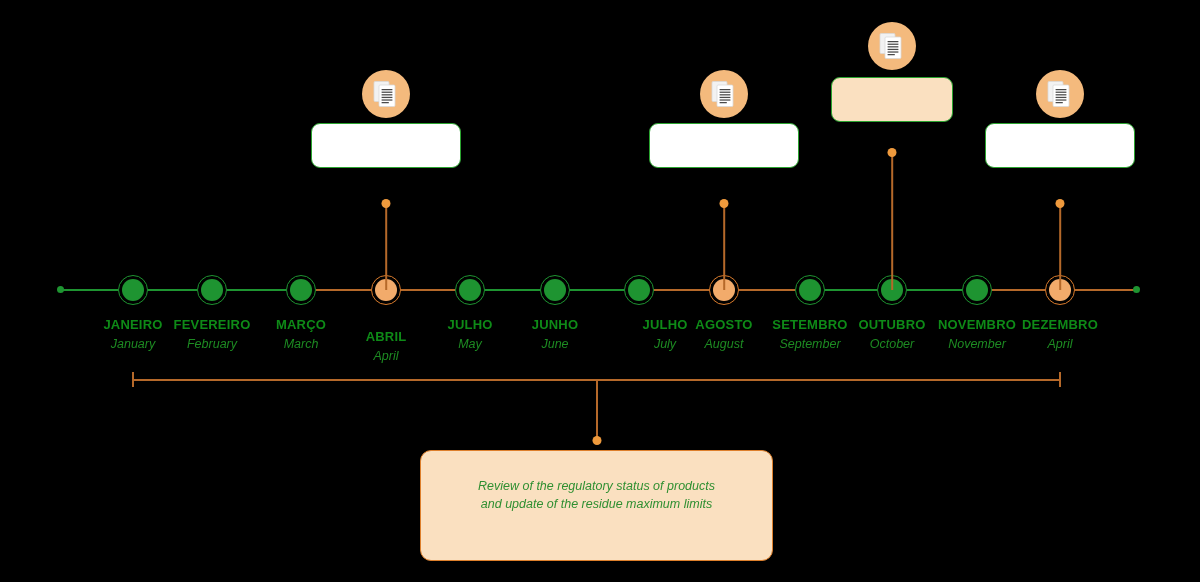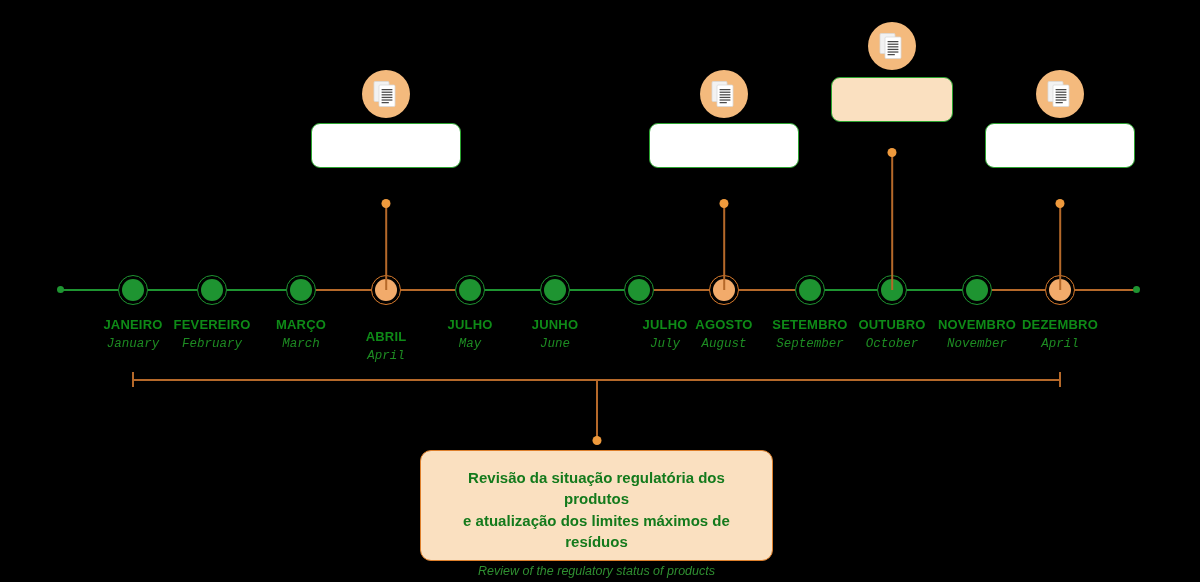--- a/index.html
+++ b/index.html
@@ -75,21 +75,20 @@
     letter-spacing: 0.2px;
     display: block;
     color: #0e8a17;
   }
   .mlabel .en {
     font-size: 12.5px;
     font-style: italic;
     display: block;
     color: #1d8b22;
     margin-top: 2px;
-    font-family: Liberation Mono, monospace;
   }
 
   
   .stem {
     position: absolute;
     width: 1.6px;
     background: #b5692a;
     transform: translateX(-0.8px);
   }
   .stem-dot {
@@ -381,23 +380,19 @@
     </div>
   <div id="bracket-layer">
       <div class="bracket-bar" style="left: 133px; width: 927px; top: 379px; background: rgb(181, 105, 42);"></div>
       <div class="bracket-tick" style="left: 132px; top: 372px; height: 15px; background: rgb(181, 105, 42);"></div>
       <div class="bracket-tick" style="left: 1059px; top: 372px; height: 15px; background: rgb(181, 105, 42);"></div>
       <div class="bracket-tick" style="left: 596px; top: 379px; height: 61px; background: rgb(181, 105, 42);"></div>
       <div class="stem-dot" style="left: 597px; top: 436px; background: rgb(239, 154, 61);"></div>
     </div>
 
   <div id="summary-box" style="left: 420px; top: 450px; width: 353px; height: 111px;">
-    <div class="stitle">
-      <span>Revisão da situação regulatória dos produtos</span><br>
-      <span>e atualização dos limites máximos de resíduos</span>
-    </div>
     <div class="ssub">
       <span>Review of the regulatory status of products</span><br>
       <span>and update of the residue maximum limits</span>
     </div>
   </div>
 
 </div>
 
 </body></html>

